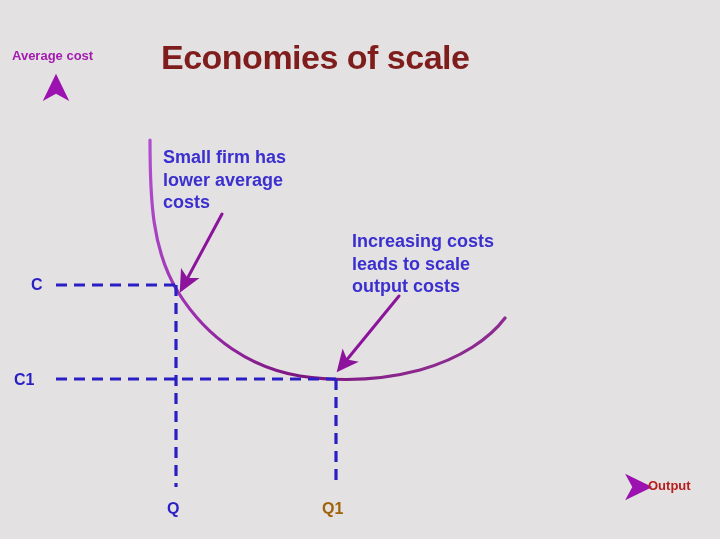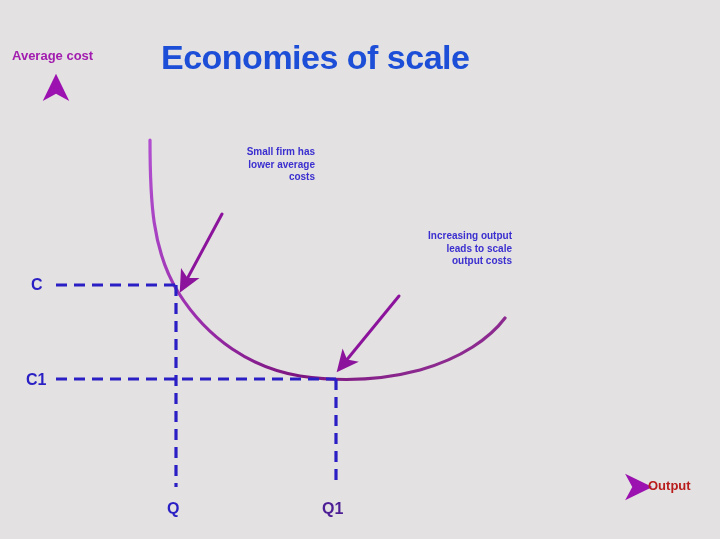--- a/index.html
+++ b/index.html
@@ -34,21 +34,21 @@
     font-family: "Liberation Sans", sans-serif;
     font-weight: bold;
     white-space: pre;
     line-height: 1.26;
   }
   #chart-title {
     left: 161px;
     top: 36px;
     font-size: 34px;
     letter-spacing: -0.5px;
-    color: #1d4ed8;
+    color: #7f1d1d;
     font-weight: bold;
   }
   #y-axis-title {
     left: 12px;
     top: 48px;
     font-size: 13px;
     color: #a21caf;
   }
   #x-axis-title {
     left: 648px;
@@ -56,41 +56,41 @@
     font-size: 13px;
     color: #b91c1c;
   }
   #label-c {
     left: 31px;
     top: 275px;
     font-size: 16px;
     color: #2a1fc4;
   }
   #label-c1 {
-    left: 26px;
+    left: 14px;
     top: 370px;
     font-size: 16px;
     color: #2a1fc4;
   }
   #label-q {
     left: 167px;
     top: 499px;
     font-size: 16px;
     color: #2a1fc4;
   }
   #label-q1 {
     left: 322px;
     top: 499px;
     font-size: 16px;
-    color: #4c1d95;
+    color: #a16207;
   }
   .annotation {
-    font-size: 10px;
+    font-size: 18px;
     color: #3b2fd0;
-    text-align: right;
+    text-align: left;
   }
   #annotation-small-firm {
     left: 163px;
     top: 146px;
     width: 152px;
   }
   #annotation-increasing-output {
     left: 352px;
     top: 230px;
     width: 160px;
@@ -154,15 +154,15 @@
   <div class="txt" id="label-c">C</div>
 
   <div class="txt" id="label-c1">C1</div>
 
   <div class="txt" id="label-q">Q</div>
 
   <div class="txt" id="label-q1">Q1</div>
 
   <div class="txt annotation" id="annotation-small-firm"><span>Small firm has</span><br><span>lower average</span><br><span>costs</span></div>
 
-  <div class="txt annotation" id="annotation-increasing-output"><span>Increasing output</span><br><span>leads to scale</span><br><span>output costs</span></div>
+  <div class="txt annotation" id="annotation-increasing-output"><span>Increasing costs</span><br><span>leads to scale</span><br><span>output costs</span></div>
 
 </div>
 
 </body></html>

